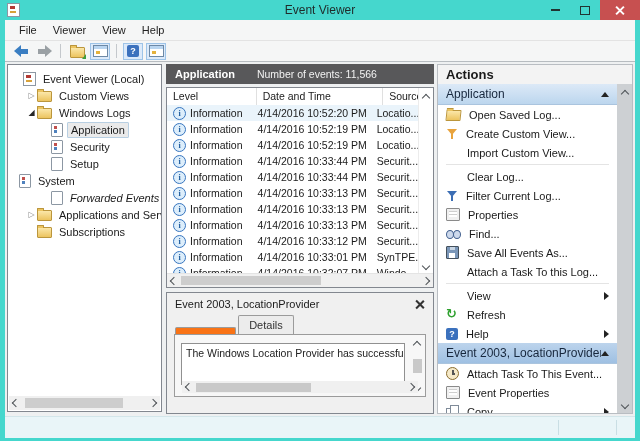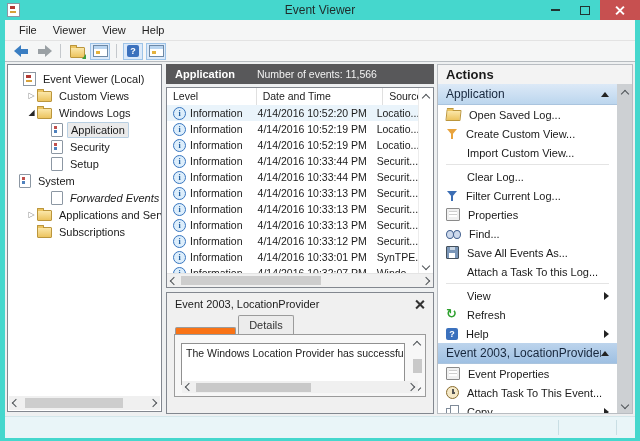--- a/index.html
+++ b/index.html
@@ -498,26 +498,26 @@
           <div class="act-item">
             <span class="ic ic-help"></span>
             <span class="lbl">Help</span>
             <span class="subarrow"></span>
           </div>
           <div class="act-section-header selected">
             <span class="lbl">Event 2003, LocationProvider</span>
             <span class="tri-up"></span>
           </div>
           <div class="act-item">
+            <span class="ic ic-task"></span>
+            <span class="lbl">Attach Task To This Event...</span>
+          </div>
+          <div class="act-item">
             <span class="ic ic-props"></span>
             <span class="lbl">Event Properties</span>
-          </div>
-          <div class="act-item">
-            <span class="ic ic-task"></span>
-            <span class="lbl">Attach Task To This Event...</span>
           </div>
           <div class="act-item">
             <span class="ic ic-copy"></span>
             <span class="lbl">Copy</span>
             <span class="subarrow"></span>
           </div>
         </div>
       <div class="act-scroll">
         <span><span class="chev up"></span></span>
         <span><span class="chev down"></span></span>

